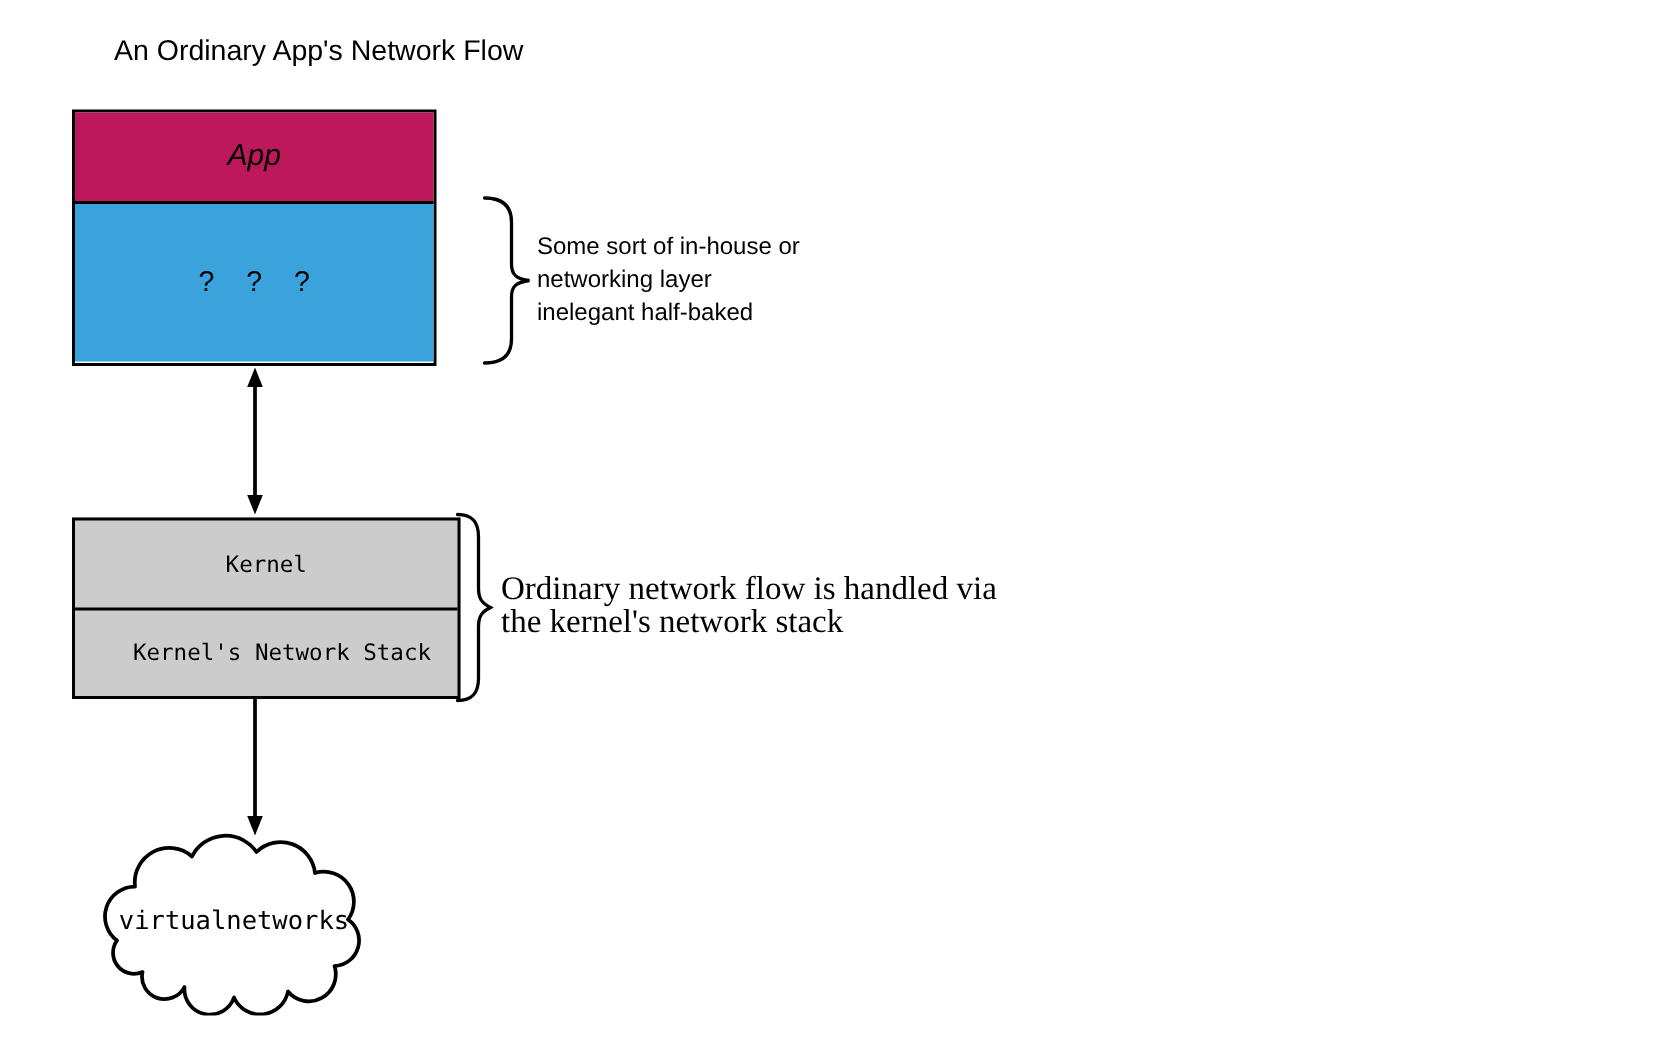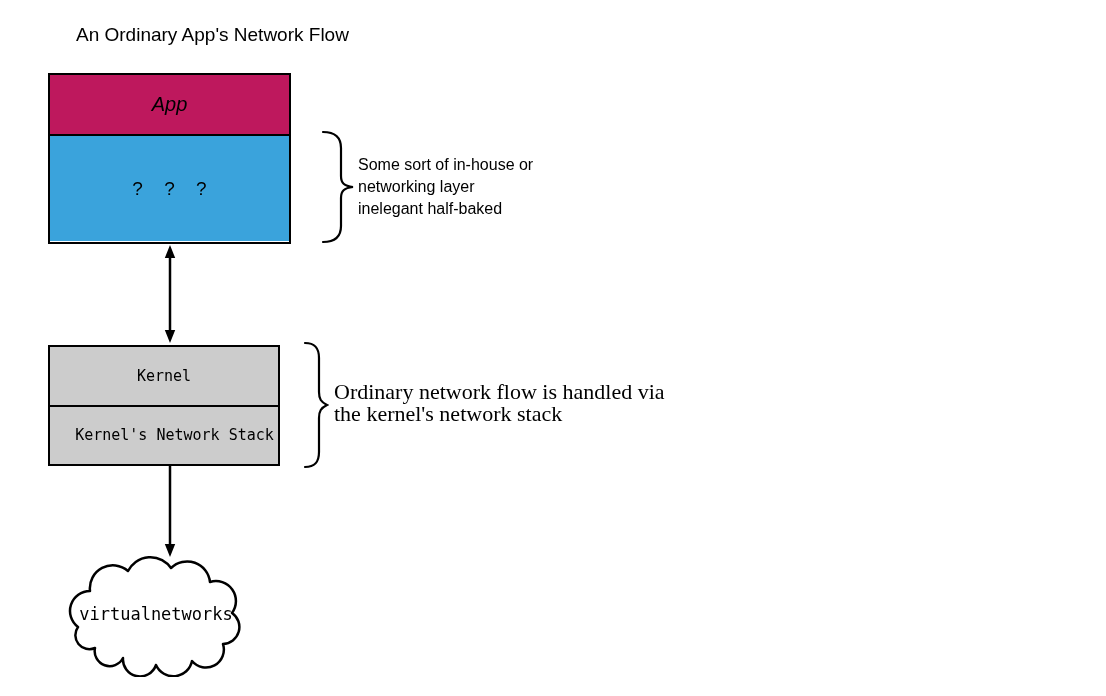--- a/index.html
+++ b/index.html
@@ -41,21 +41,21 @@
     height: 105px;
     display: flex; align-items: center; justify-content: center;
     font-size: 19px;
     letter-spacing: 8px;
     padding-left: 8px; 
   }
 
   
   .kernel-box {
     left: 48px; top: 345px;
-    width: 232px; height: 121px;
+    width: 259px; height: 121px;
     box-sizing: border-box;
     border: 2.5px solid #000;
     font-family: "DejaVu Sans Mono", monospace;
   }
   .kernel-box .top {
     box-sizing: border-box;
     height: 60px;
     border-bottom: 2.5px solid #000;
     display: flex; align-items: center; justify-content: center;
     font-size: 15px;

